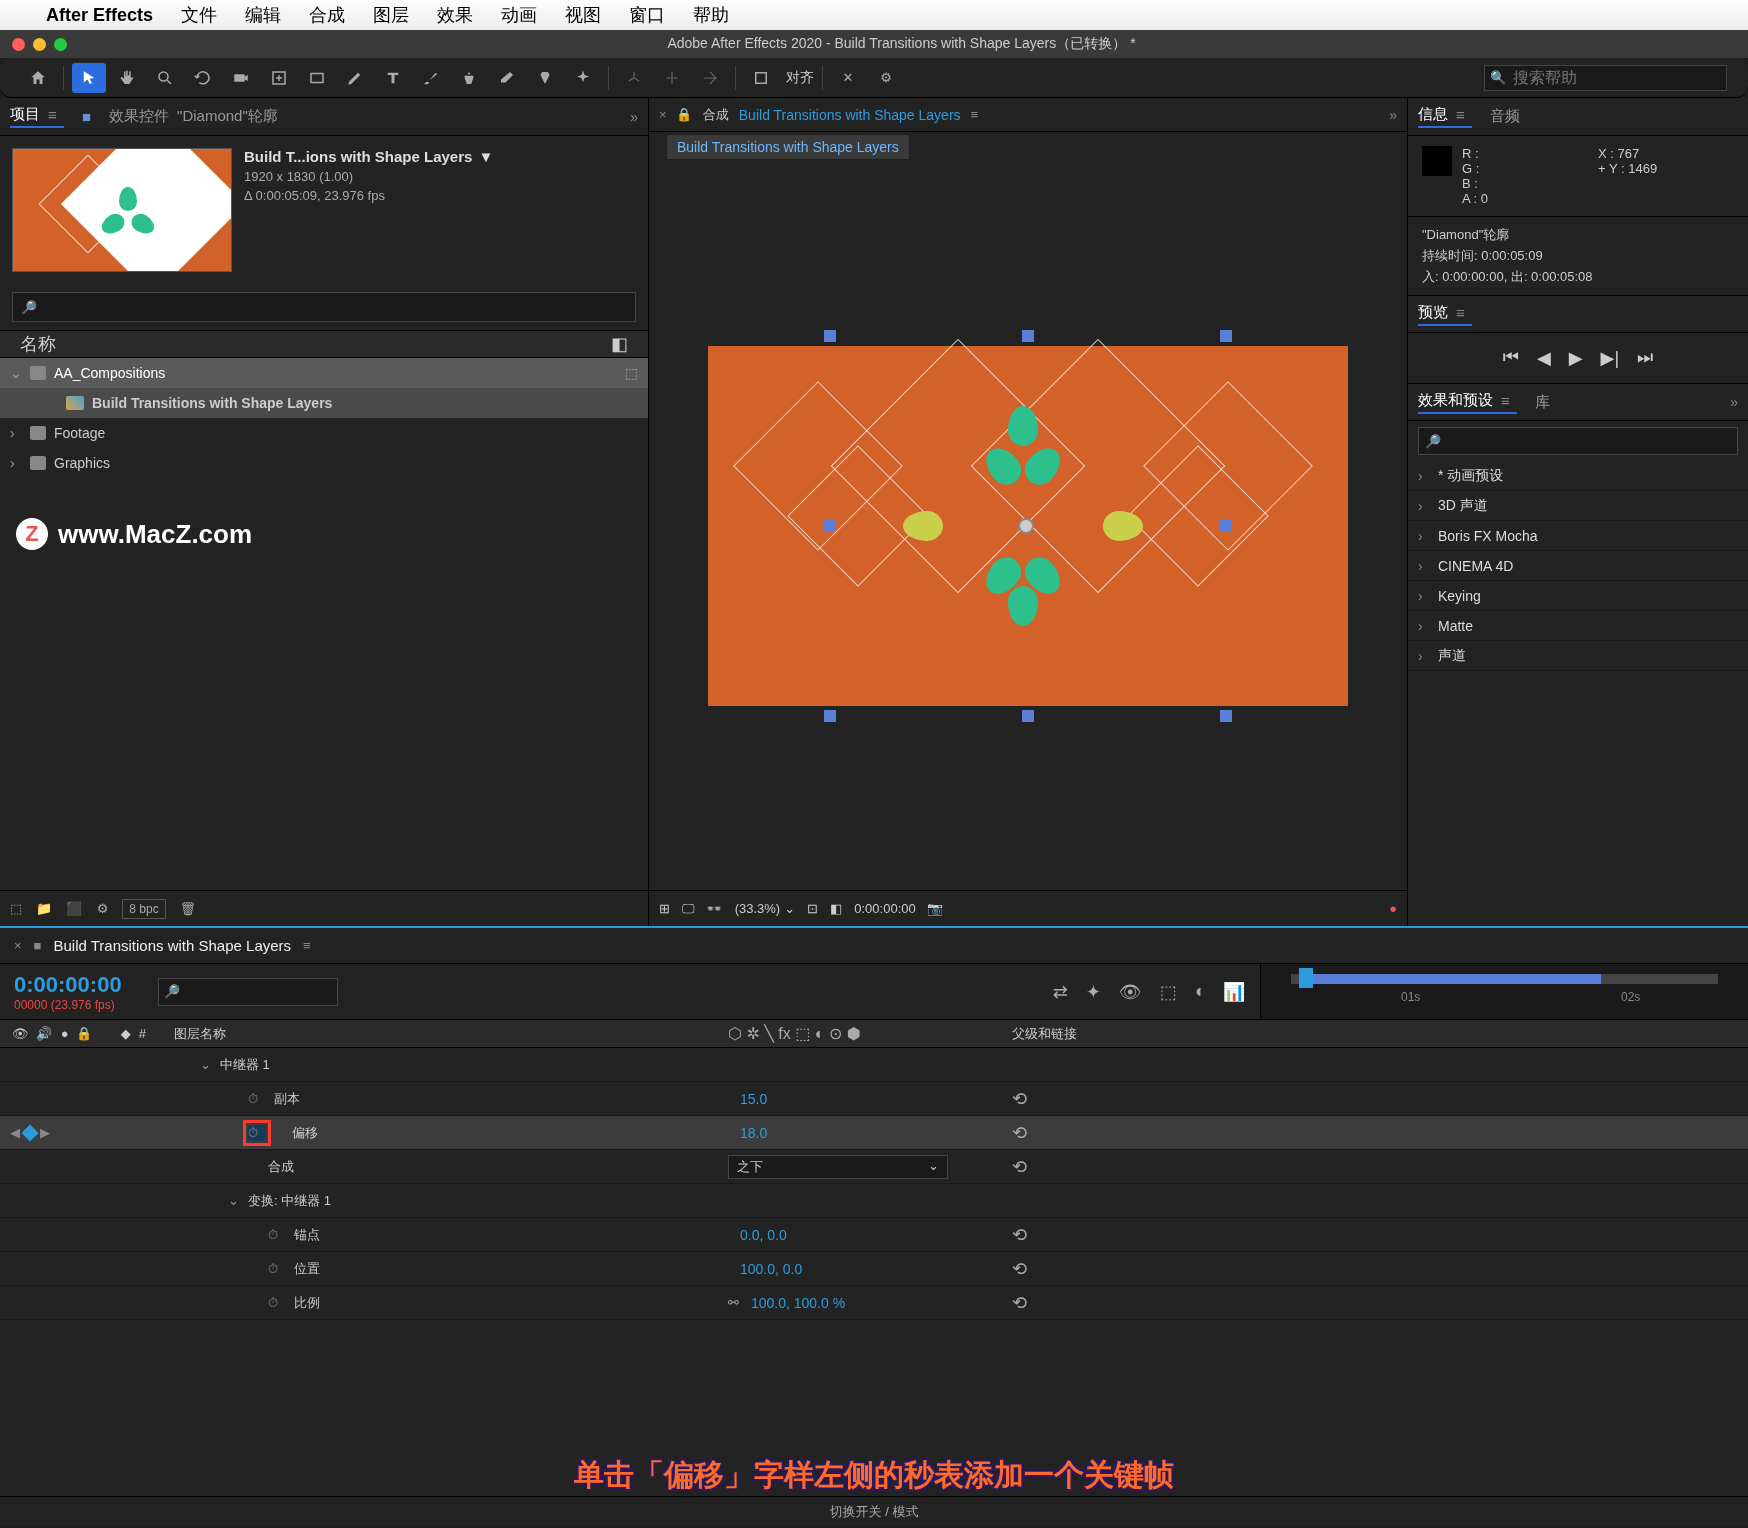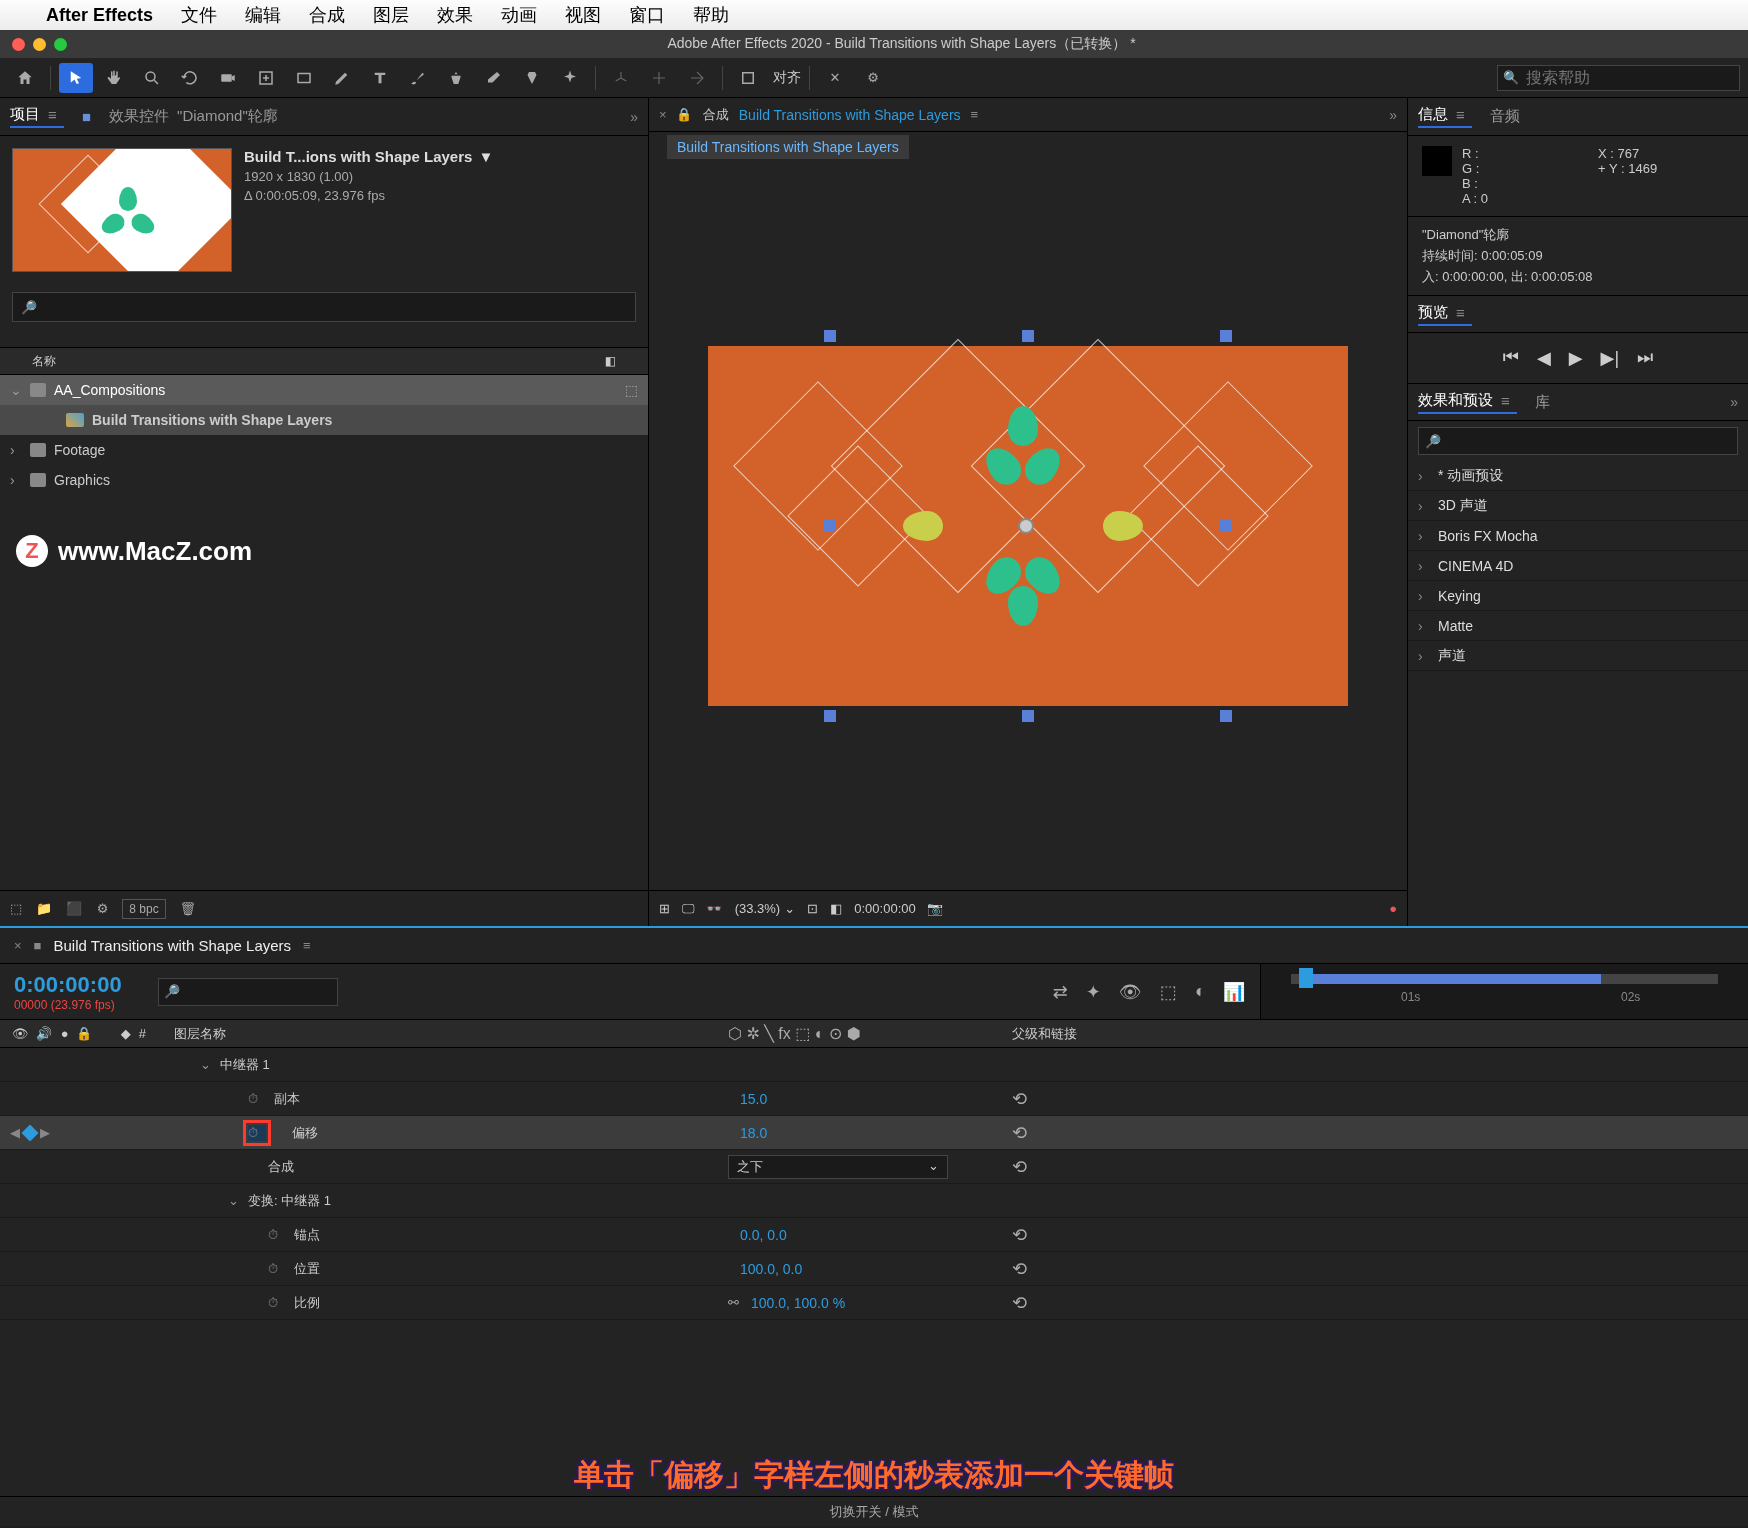--- a/index.html
+++ b/index.html
@@ -13,21 +13,21 @@
     
     .title-bar { height: 28px; background: #3a3a3a; display: flex; align-items: center; padding: 0 12px; color: #ccc; font-size: 14px; }
     .traffic { display: flex; gap: 8px; }
     .traffic span { width: 13px; height: 13px; border-radius: 50%; }
     .tl-close { background: #ff5f57; }
     .tl-min { background: #febc2e; }
     .tl-max { background: #28c840; }
     .title-text { flex: 1; text-align: center; }
     
     
-    .toolbar { height: 40px; background: #232323; border-bottom: 1px solid #000; display: flex; align-items: center; padding: 0 8px; gap: 4px; }
+    .toolbar { height: 40px; background: #232323; border-bottom: 1px solid #000; display: flex; align-items: center; padding: 0 21px; gap: 4px; border-radius: 12px; }
     .tool-btn { width: 34px; height: 30px; display: flex; align-items: center; justify-content: center; border-radius: 3px; color: #aaa; }
     .tool-btn.active { background: #2d6cdf; color: #fff; }
     .tool-btn svg { width: 18px; height: 18px; }
     .tool-sep { width: 1px; height: 24px; background: #444; margin: 0 4px; }
     .align-label { color: #ccc; margin-left: 4px; font-size: 14px; }
     .search-help { flex: 0 0 200px; margin-left: auto; background: #1a1a1a; border: 1px solid #444; height: 26px; display: flex; align-items: center; padding: 0 6px; gap: 6px; }
     .search-help input { background: transparent; border: none; color: #ccc; font-size: 16px; outline: none; flex: 1; }
     
     
     .main { display: flex; height: 828px; }
@@ -44,21 +44,21 @@
     .panel-arrows { color: #888; font-size: 14px; }
     
     
     .proj-header { display: flex; padding: 12px; gap: 12px; align-items: flex-start; }
     .thumb { width: 220px; height: 124px; border: 1px solid #555; background: #d2622a; position: relative; overflow: hidden; }
     .comp-info { flex: 1; color: #ddd; font-size: 14px; }
     .comp-name { font-weight: 700; font-size: 15px; display: flex; align-items: center; gap: 6px; }
     .comp-meta { color: #aaa; font-size: 13px; margin-top: 4px; }
     .proj-search { margin: 8px 12px; background: #1a1a1a; border: 1px solid #444; height: 30px; display: flex; align-items: center; padding: 0 8px; }
     .proj-search input { background: transparent; border: none; color: #ccc; outline: none; flex: 1; }
-    .proj-cols { height: 28px; background: #2a2a2a; display: flex; align-items: center; padding: 0 32px; font-size: 12px; color: #ccc; border-top: 1px solid #000; border-bottom: 1px solid #000; margin-top: 17px; }
+    .proj-cols { height: 28px; background: #2a2a2a; display: flex; align-items: center; padding: 0 20px; font-size: 18px; color: #ccc; border-top: 1px solid #000; border-bottom: 1px solid #000; }
     .proj-tree { flex: 1; overflow: auto; }
     .tree-row { height: 30px; display: flex; align-items: center; padding: 0 10px; gap: 8px; font-size: 14px; }
     .tree-row.selected { background: #5a5a5a; color: #fff; }
     .tree-row.comp { background: #4a4a4a; }
     .tree-indent { width: 20px; }
     .tree-arrow { color: #999; width: 12px; }
     .folder-icon { width: 16px; height: 14px; background: #888; border-radius: 2px; }
     .comp-icon { width: 18px; height: 14px; background: linear-gradient(45deg, #d9a441, #4aa0d9); border-radius: 2px; }
     .watermark { display: flex; align-items: center; gap: 10px; margin: 40px 16px; font-size: 26px; color: #fff; font-weight: 600; }
     .watermark-icon { width: 32px; height: 32px; border-radius: 50%; background: #fff; color: #e55; display: flex; align-items: center; justify-content: center; font-weight: 700; font-size: 22px; }

